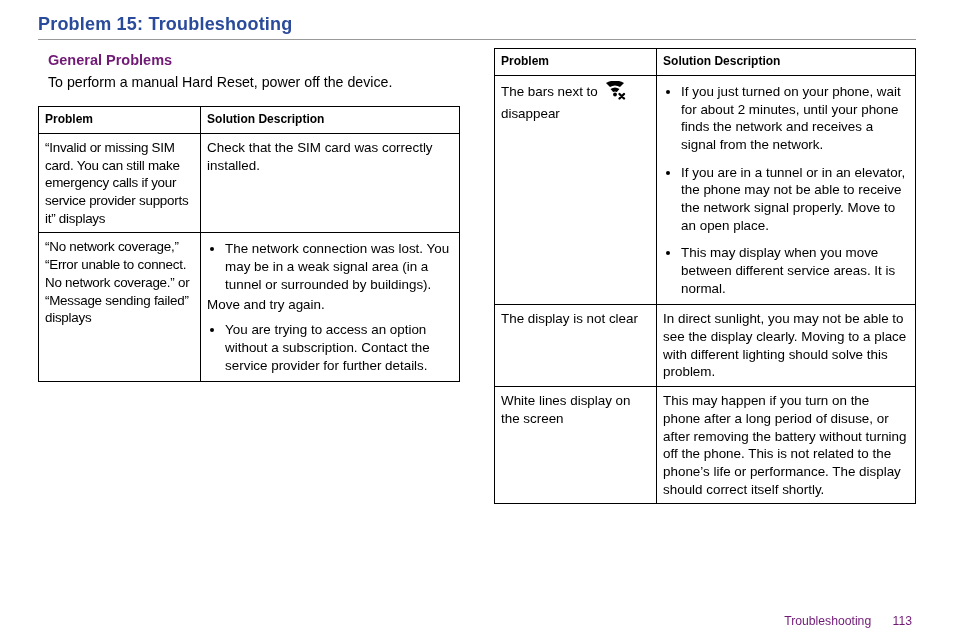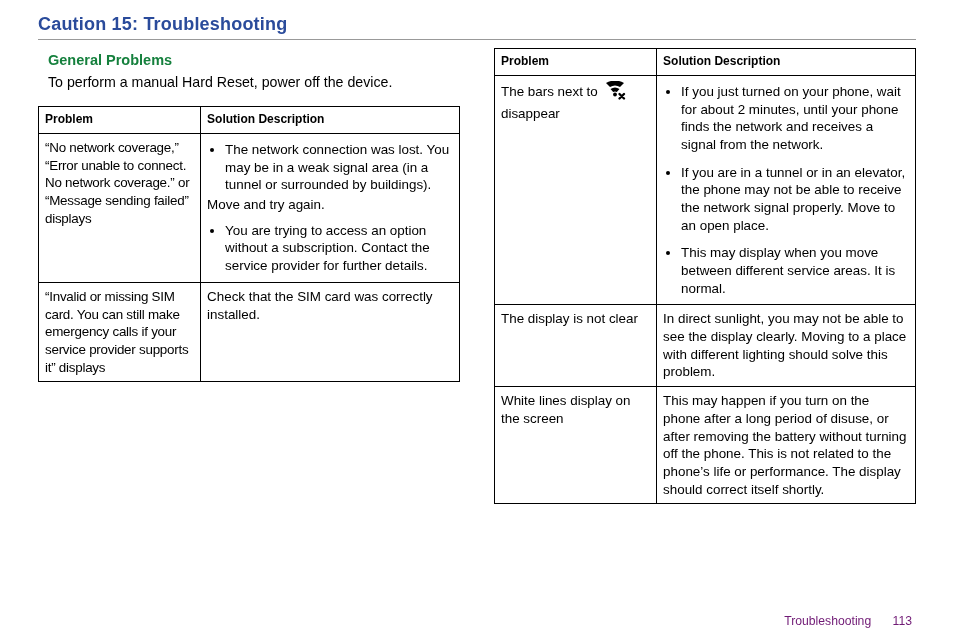--- a/index.html
+++ b/index.html
@@ -28,21 +28,21 @@
     .col {
       flex: 1;
       min-width: 0;
     }
     .intro {
       font-size: 14.2px;
       margin: 5px 10px 12px 10px;
       line-height: 1.32;
     }
     .subheading {
-      color: #15803d;
+      color: #701a75;
       font-size: 14.5px;
       font-weight: bold;
       margin: 4px 0 5px 10px;
     }
     .subintro {
       font-size: 14.2px;
       margin: 0 10px 14px 10px;
       line-height: 1.35;
     }
     .important-block {
@@ -103,49 +103,49 @@
       right: 42px;
       font-size: 12.2px;
       color: #701a75;
     }
     .footer-page { margin-left: 18px; }
     .tight { letter-spacing: -0.25px; }
   </style>
 </head>
 <body>
 
-<h1 class="section-title">Caution 15: Troubleshooting</h1>
+<h1 class="section-title">Problem 15: Troubleshooting</h1>
 
 <div class="columns">
   <div class="col">
     <h2 class="subheading">General Problems</h2>
     <p class="subintro">To perform a manual Hard Reset, power off the device.</p>
     <table>
       <thead>
         <tr>
           <th class="problem-col">Problem</th>
           <th class="solution-col">Solution Description</th>
         </tr>
       </thead>
       <tbody>
         <tr>
+          <td class="tight">“Invalid or missing SIM card. You can still make emergency calls if your service provider supports it” displays</td>
+          <td>Check that the SIM card was correctly installed.</td>
+        </tr>
+        <tr>
           <td class="tight">“No network coverage,” “Error unable to connect. No network coverage.” or “Message sending failed” displays</td>
           <td>
             <ul class="solution-list">
               <li>The network connection was lost. You may be in a weak signal area (in a tunnel or surrounded by buildings).</li>
             </ul>
             <div class="plain-line">Move and try again.</div>
             <ul class="solution-list">
               <li>You are trying to access an option without a subscription. Contact the service provider for further details.</li>
             </ul>
           </td>
-        </tr>
-        <tr>
-          <td class="tight">“Invalid or missing SIM card. You can still make emergency calls if your service provider supports it” displays</td>
-          <td>Check that the SIM card was correctly installed.</td>
         </tr>
       </tbody>
     </table>
   </div>
 
   <div class="col">
     <table>
       <thead>
         <tr>
           <th class="problem-col">Problem</th>

